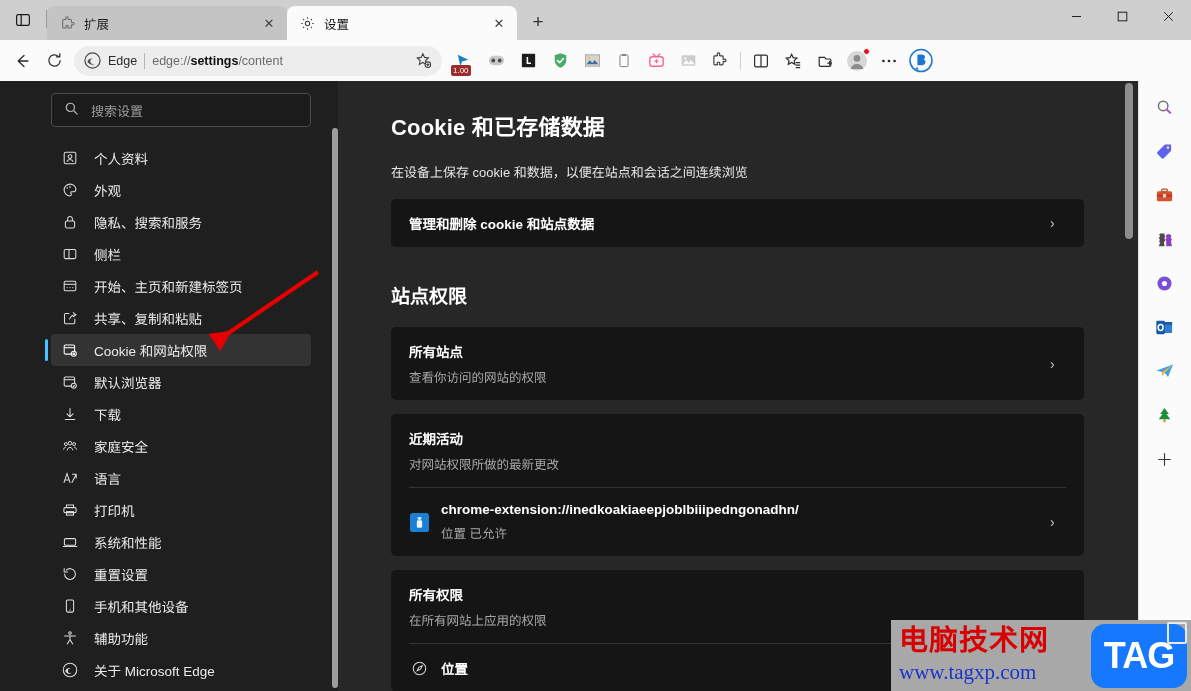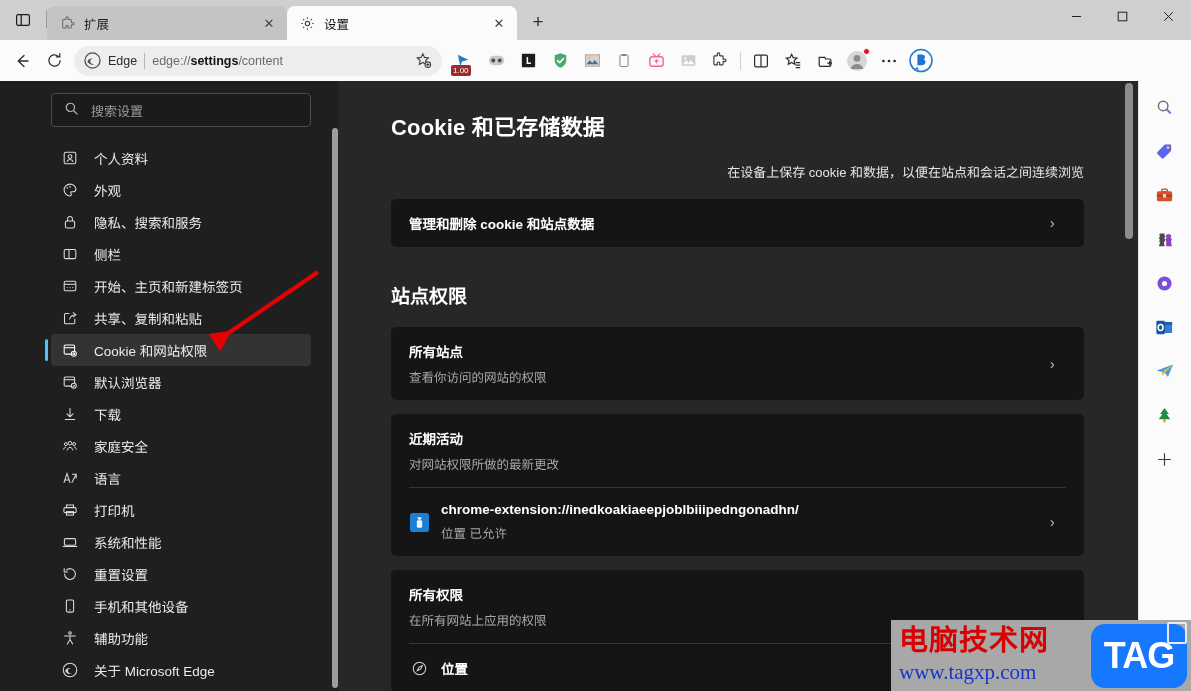--- a/index.html
+++ b/index.html
@@ -112,21 +112,21 @@
   
   .content {
     position:absolute; left:338px; top:81px; width:800px; height:610px;
     background:#272727; overflow:hidden;
   }
   .cinner { padding:28px 54px 0 53px;border-radius:12px; }
   h1.sect {
     font-size:22px; font-weight:600; letter-spacing:.2px; color:#fff;
     margin-bottom:21px;
   }
-  .sectdesc { font-size:13px; color:#e4e4e4; margin-bottom:18px;text-align:right; }
+  .sectdesc { font-size:13px; color:#e4e4e4; margin-bottom:18px; }
   .card {
     background:#151515; border-radius:5px; margin-bottom:14px;
   }
   .row {
     display:flex; align-items:center; padding:14px 18px; gap:12px; min-height:44px;
   }
   .row .rtexts { flex:1 1 auto; min-width:0; }
   .row .rtitle { font-size:13.5px; font-weight:600; color:#fff; }
   .row .rtitle.mono { font-weight:600; }
   .row .rsub { font-size:12.5px; color:#a7a7a7; margin-top:6px; }

